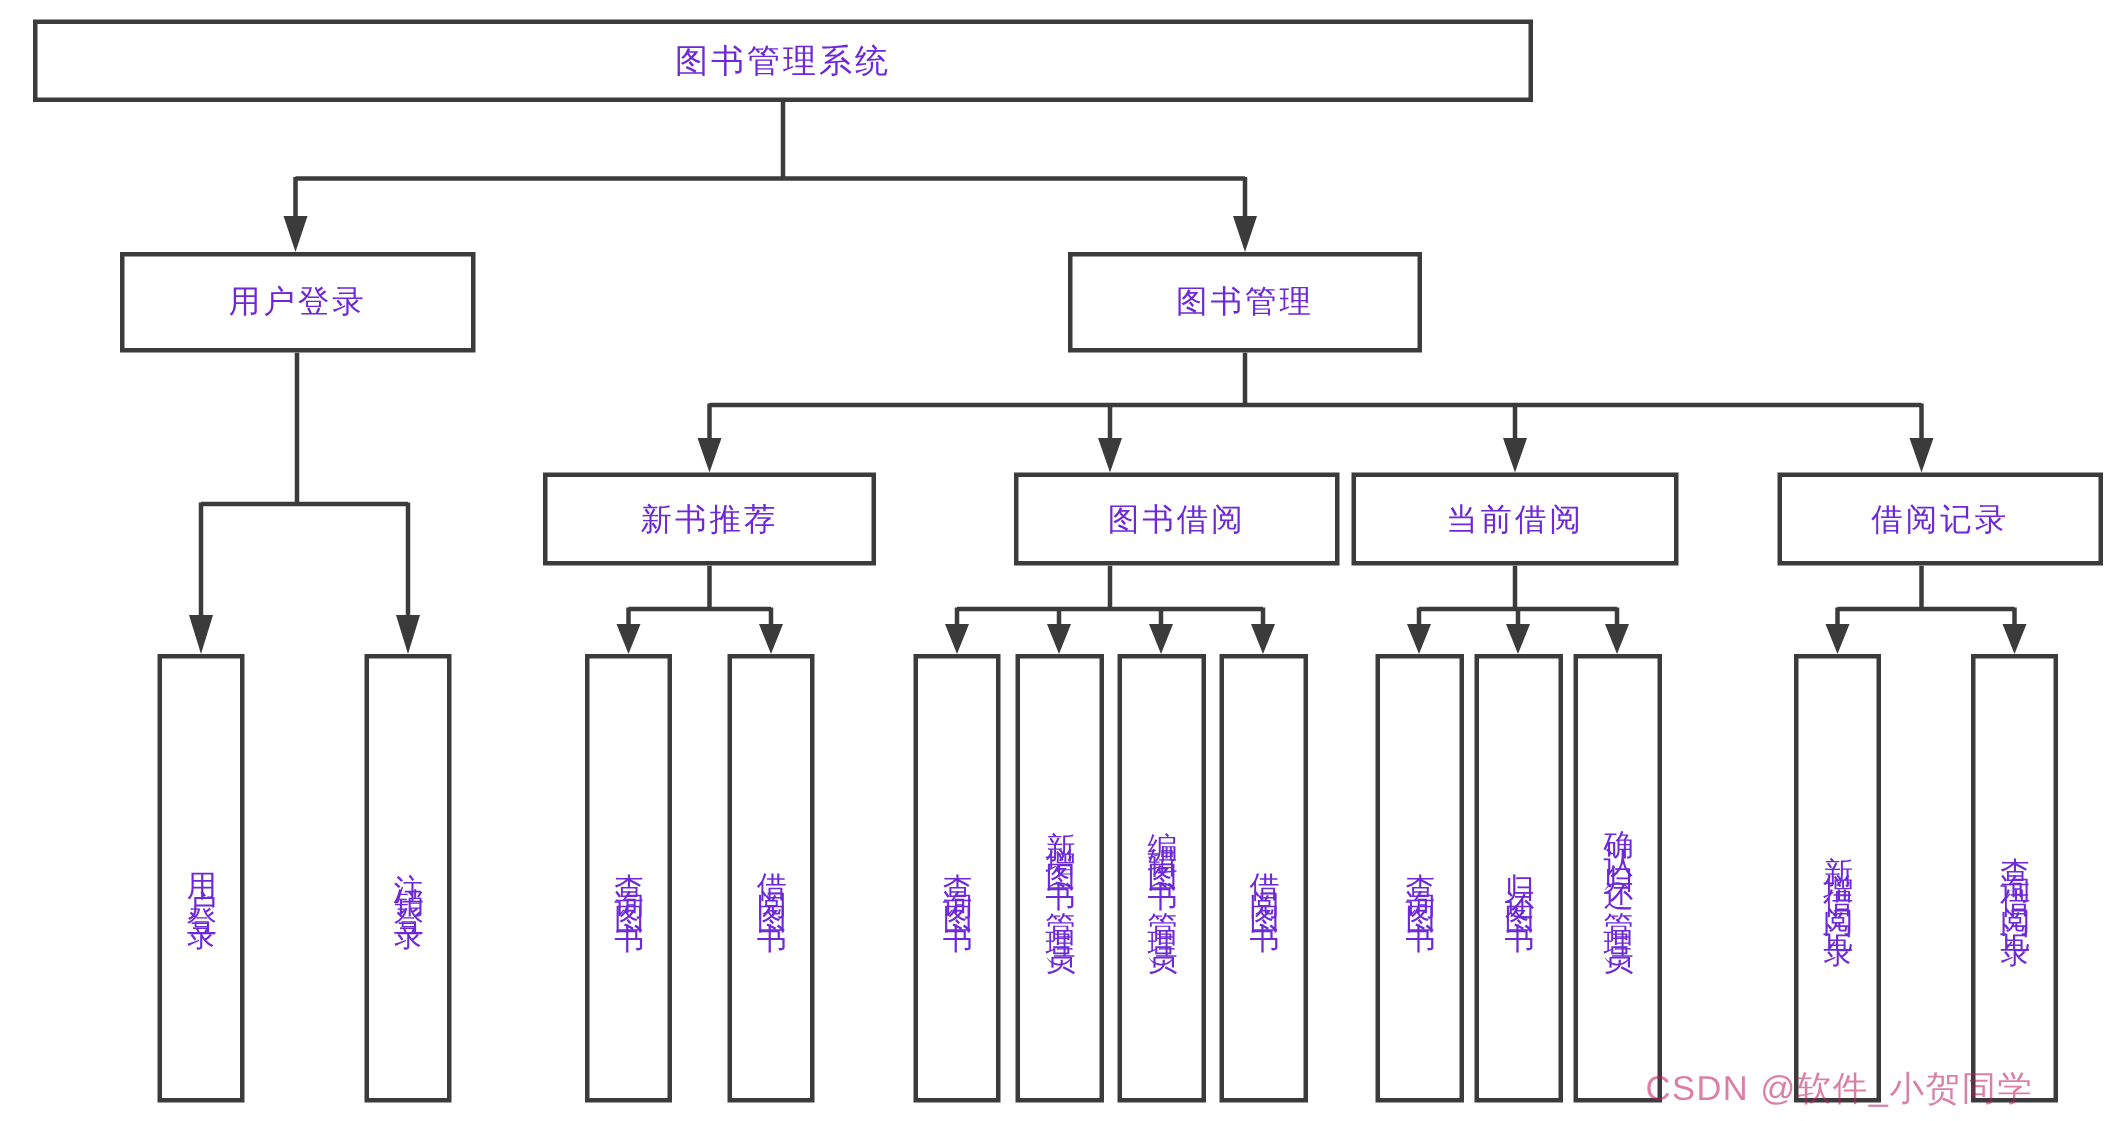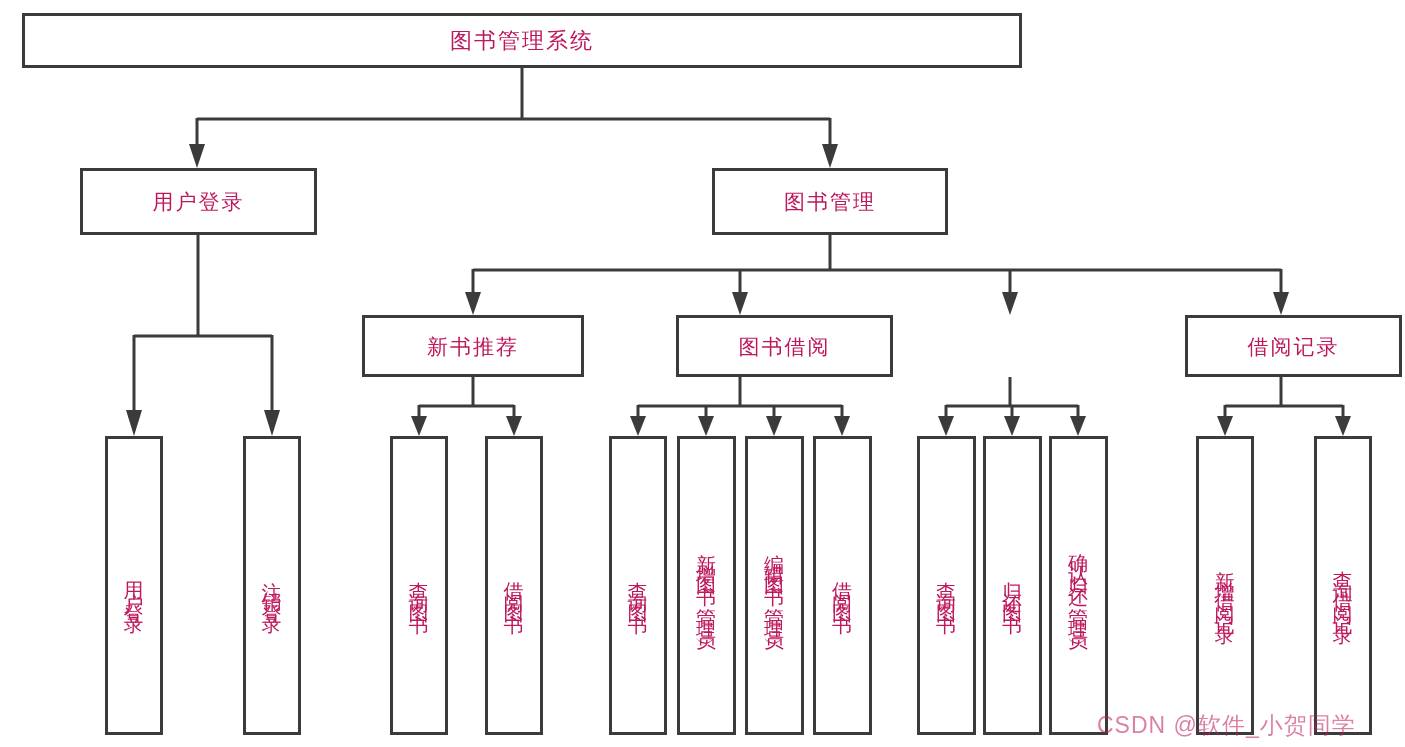--- a/index.html
+++ b/index.html
@@ -3,21 +3,21 @@
 <meta charset="utf-8">
 <style>
   html,body{margin:0;padding:0;background:#ffffff;}
   #canvas{
     position:relative;width:1405px;height:747px;background:#ffffff;overflow:hidden;
     font-family:"Liberation Sans","DejaVu Sans",sans-serif;
   }
   svg.connectors{position:absolute;left:0;top:0;width:1405px;height:747px;}
   .node{
     position:absolute;box-sizing:border-box;background:#ffffff;
-    border:3px solid #3b3b3b;color:#be185d;
+    border:3px solid #3b3b3b;color:#6d28d9;
     display:flex;align-items:center;justify-content:center;
     text-align:center;line-height:1;
   }
   .lvl-root{font-size:22px;letter-spacing:2px;}
   .lvl-branch{font-size:21px;letter-spacing:2px;}
   .lvl-sub{font-size:21px;letter-spacing:2px;}
   .leaf{
     writing-mode:vertical-rl;text-orientation:mixed;
     font-size:20px;letter-spacing:11px;line-height:1;
     padding-top:4px;
@@ -106,20 +106,21 @@
     </g>
   </svg>
 
   <div class="node lvl-root" style="left:22px;top:13px;width:1000px;height:55px;">图书管理系统</div>
 
   <div class="node lvl-branch" style="left:80px;top:168px;width:237px;height:67px;">用户登录</div>
   <div class="node lvl-branch" style="left:712px;top:168px;width:236px;height:67px;">图书管理</div>
 
   <div class="node lvl-sub" style="left:362px;top:315px;width:222px;height:62px;">新书推荐</div>
   <div class="node lvl-sub" style="left:631px;top:315px;width:217px;height:62px;margin-left:45px;">图书借阅</div>
+  <div class="node lvl-sub" style="left:901px;top:315px;width:218px;height:62px;">当前借阅</div>
   <div class="node lvl-sub" style="left:1173px;top:315px;width:217px;height:62px;margin-left:12px;">借阅记录</div>
 
   <div class="node leaf" style="left:105px;top:436px;width:58px;height:299px;">用户登录</div>
   <div class="node leaf" style="left:243px;top:436px;width:58px;height:299px;">注销登录</div>
 
   <div class="node leaf" style="left:390px;top:436px;width:58px;height:299px;">查询图书</div>
   <div class="node leaf" style="left:485px;top:436px;width:58px;height:299px;">借阅图书</div>
 
   <div class="node leaf" style="left:609px;top:436px;width:58px;height:299px;">查询图书</div>
   <div class="node leaf" style="left:677px;top:436px;width:59px;height:299px;">新增图书（管理员）</div>

